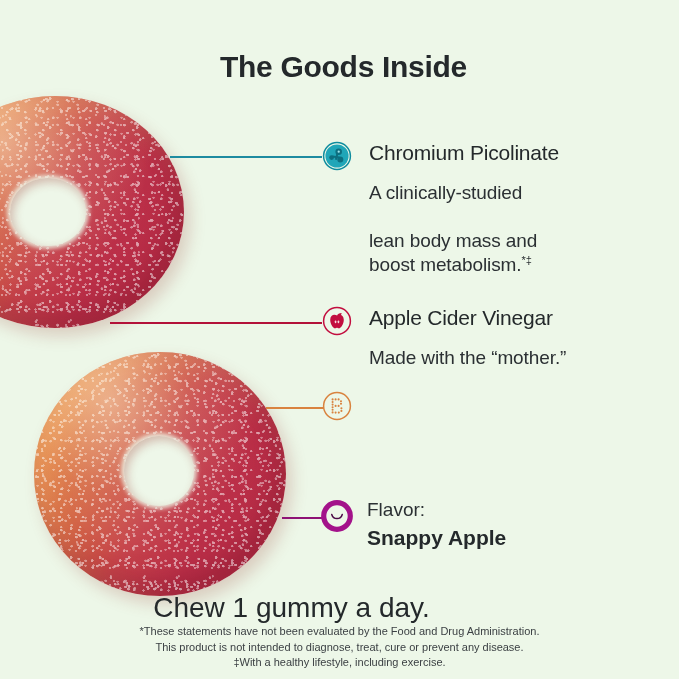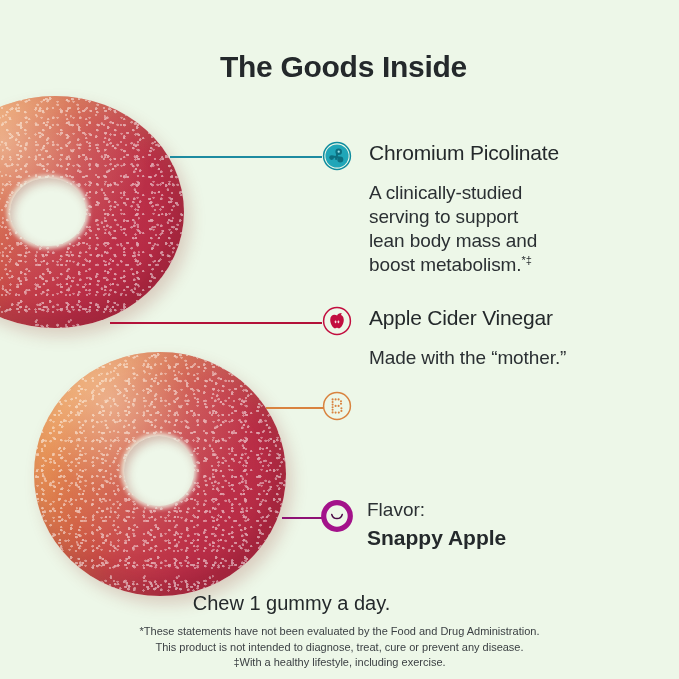--- a/index.html
+++ b/index.html
@@ -160,21 +160,21 @@
   }
   sup { font-size: 0.58em; vertical-align: super; line-height: 0; }
 
   
   .chew {
     position: absolute;
     top: 592px;
     left: 0;
     width: 583px;
     text-align: center;
-    font-size: 20px;
+    font-size: 28px;
     color: #24292b;
   }
   .disclaimer {
     position: absolute;
     top: 624px;
     left: 0;
     width: 679px;
     text-align: center;
     font-size: 11px;
     color: #3c4144;
@@ -220,21 +220,21 @@
           <rect x="13.6" y="12.5" width="2.0" height="6.4" transform="rotate(14 14.6 15.7)"></rect>
           <rect x="10.3" y="15.0" width="7.2" height="1.9" transform="rotate(8 13.9 15.9)"></rect>
         </g>
         <circle cx="16.7" cy="10.7" r="1.15" fill="#9fe3ec"></circle>
       </svg>
     </div>
     <div class="item-text">
       <div class="item-title">Chromium Picolinate</div>
       <div class="item-desc">
         <span>A clinically-studied</span><br>
-        <span>serving to support</span><br>
+        <br>
         <span>lean body mass and</span><br>
         <span>boost metabolism.</span><sup>*‡</sup>
       </div>
     </div>
   </div>
 
   <div class="item" style="left:322px; top:306px; width:340px;">
     <div class="item-icon">
       <svg viewBox="0 0 30 30" width="30" height="30">
         <circle cx="15" cy="15" r="13.4" fill="none" stroke="#c20e3f" stroke-width="1.5"></circle>

